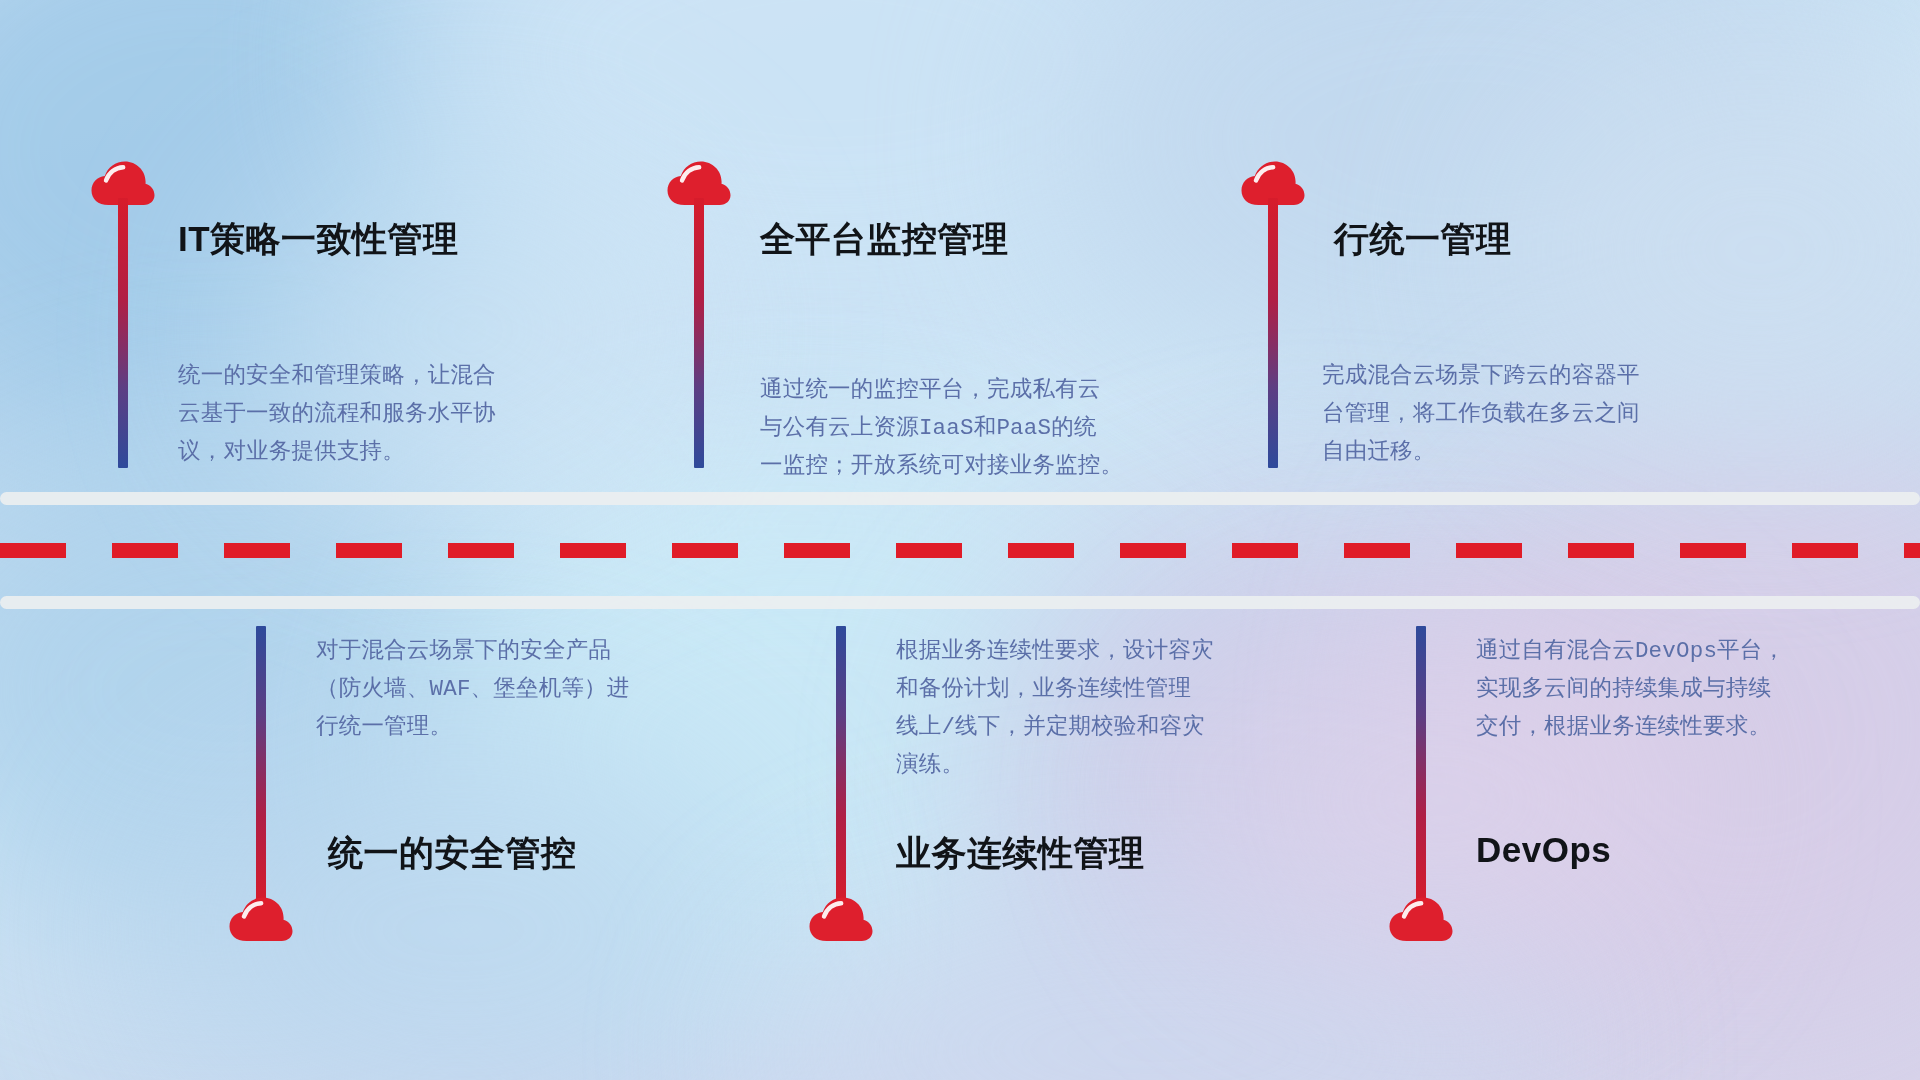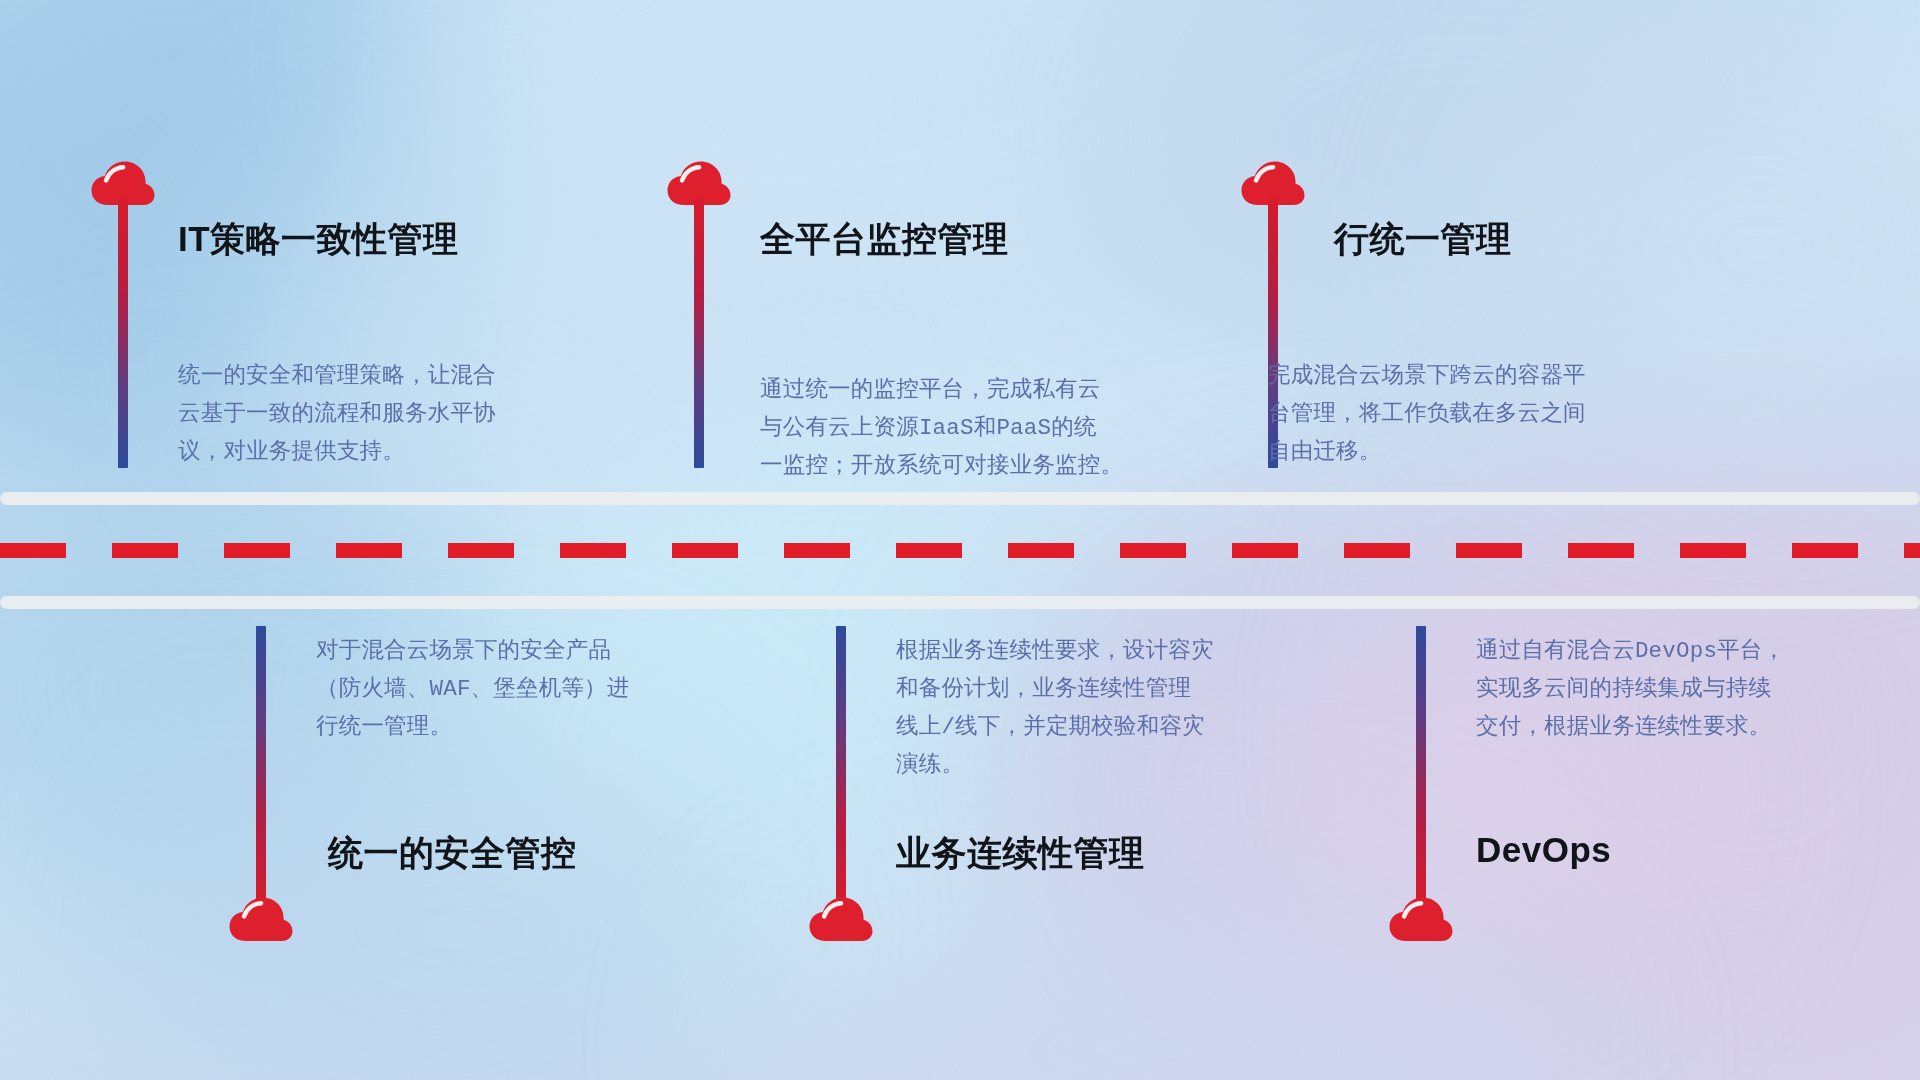--- a/index.html
+++ b/index.html
@@ -121,21 +121,21 @@
   <div class="col">
     <svg class="cloud" style="left:1240px;top:160px;" viewBox="0 0 66 48">
       <path d="M18.5 45 C7.8 45 1.5 38.6 1.5 30.4 C1.5 22.8 7.3 16.6 14.8 16.1
                C17.6 7.2 25.8 1.5 34.9 1.5 C46.4 1.5 55.6 10.6 55.6 21.7
                C55.6 22.4 55.6 23.1 55.5 23.7 C61.3 25.4 64.5 30.2 64.5 35.2
                C64.5 40.6 60.1 45 53.7 45 Z" fill="#de1f2d"></path>
       <path d="M16 20.5 C18.6 12.6 25.4 7.4 33.2 7.2" stroke="#ffffff" stroke-width="4.4" stroke-linecap="round" fill="none" opacity="0.92"></path>
     </svg>
     <div class="bar bar-down" style="left:1268px;top:198px;height:270px;"></div>
     <div class="heading" style="left:1334px;top:216px;">行统一管理</div>
-    <div class="body-text" style="left:1268px;top:357px;width:440px;">完成混合云场景下跨云的容器平
+    <div class="body-text" style="left:1322px;top:357px;width:440px;">完成混合云场景下跨云的容器平
 台管理，将工作负载在多云之间
 自由迁移。</div>
   </div>
 
   <div class="road road-edge top"></div>
   <div class="road road-dash"></div>
   <div class="road road-edge bottom"></div>
 
   <div class="col">
     <div class="bar bar-up" style="left:256px;top:626px;height:280px;"></div>

